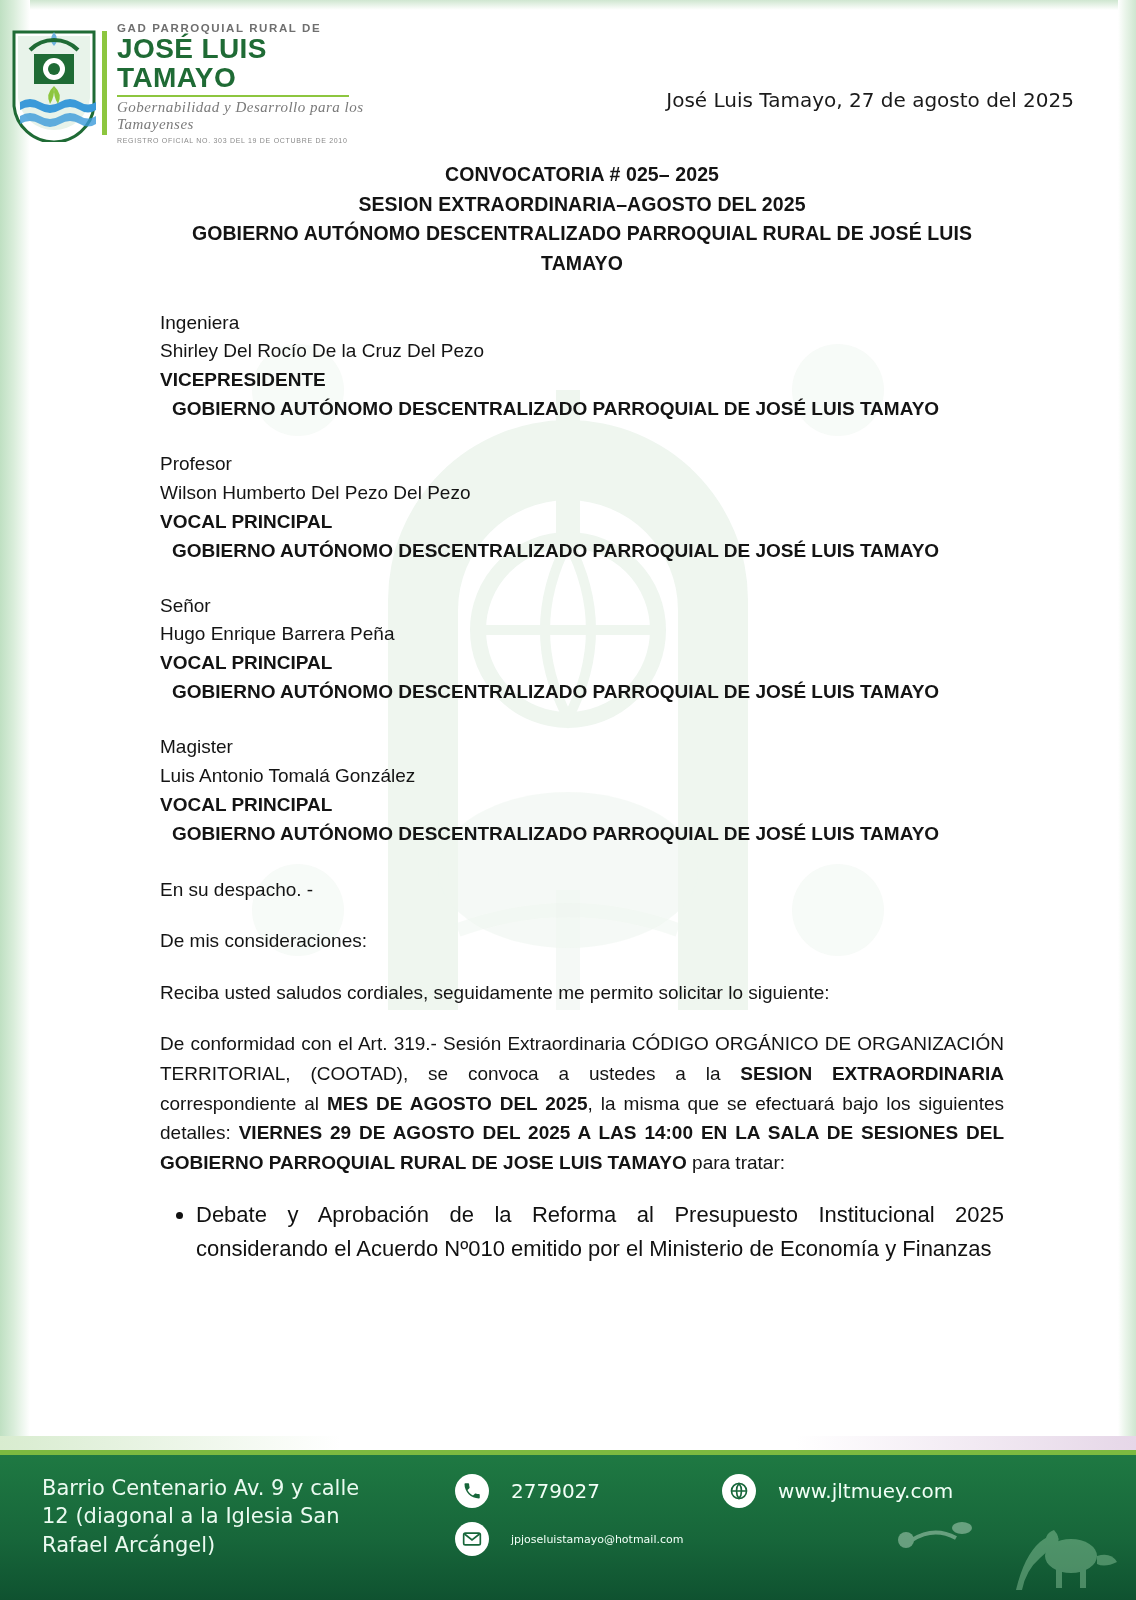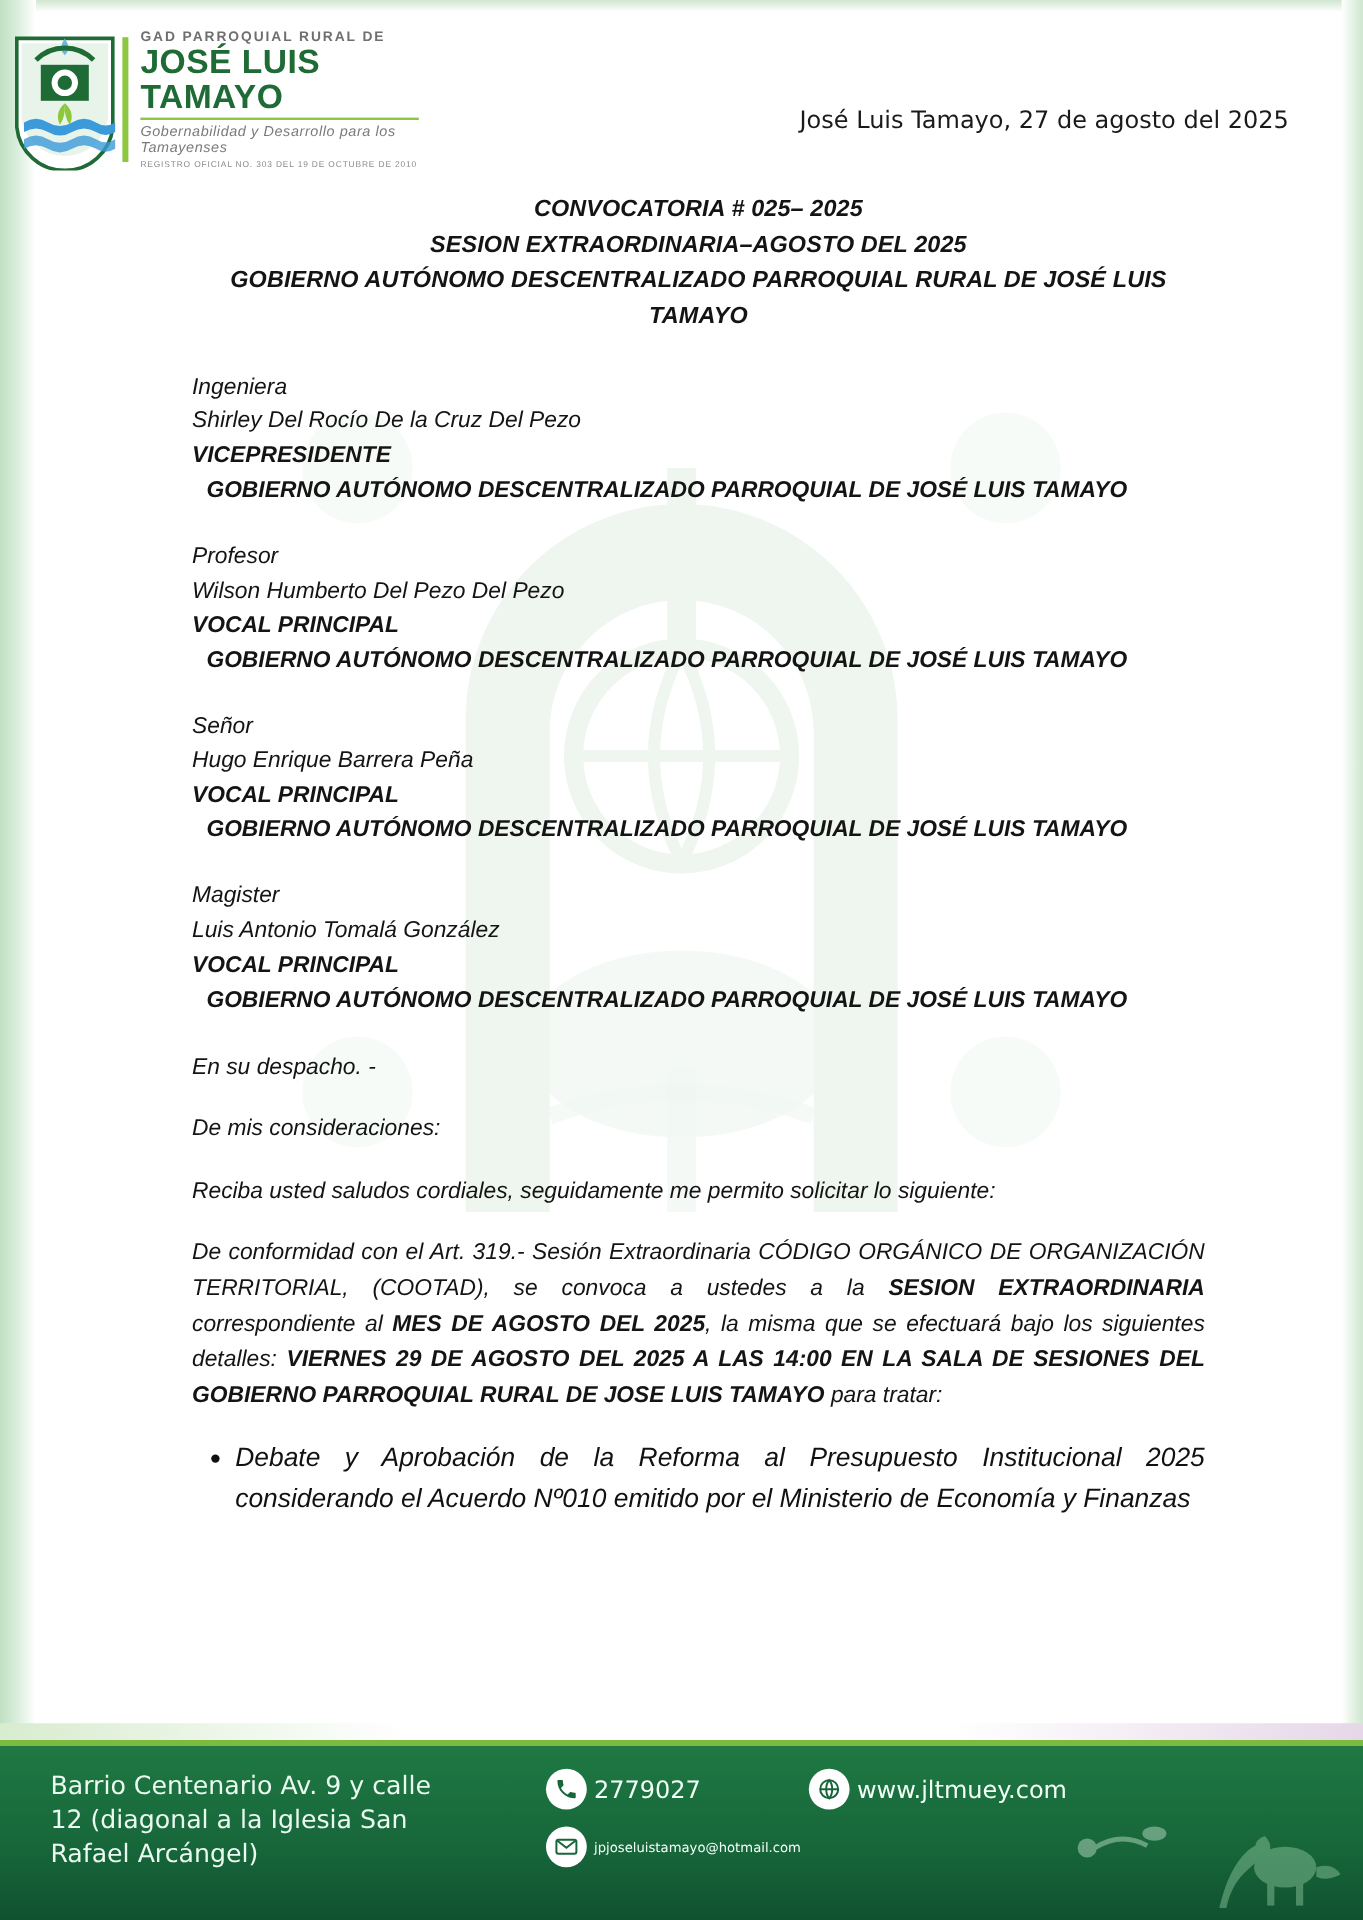--- a/index.html
+++ b/index.html
@@ -97,24 +97,25 @@
     letter-spacing: 0.4px;
     line-height: 1.05;
   }
   .logo-rule {
     height: 2px;
     background: #8dc63f;
     margin: 3px 0 2px 0;
     width: 232px;
   }
   .logo-line3 {
-    font-size: 12px;
+    font-size: 15px;
     font-style: italic;
     color: #7a7a7a;
     letter-spacing: .5px;
+    font-family: Liberation Serif, serif;
   }
   .logo-line4 {
     font-size: 7px;
     color: #8a8a8a;
     letter-spacing: .7px;
     margin-top: 4px;
   }
   .date-line {
     position: absolute;
     right: 62px;
@@ -124,21 +125,20 @@
     font-family: "DejaVu Sans", sans-serif;
     font-weight: 400;
   }
 
   
   .content {
     position: absolute;
     left: 160px;
     right: 132px;
     top: 160px;
-    font-style: italic;
   }
   .title-block {
     text-align: center;
     font-weight: 700;
     font-size: 19.5px;
     line-height: 1.52;
     color: #141414;
     letter-spacing: .1px;
   }
   .title-block .t3 { display: block; }
@@ -210,21 +210,21 @@
   }
   .f-contacts {
     position: absolute;
     left: 455px;
     top: 24px;
     right: 180px;
   }
   .f-row {
     display: flex;
     align-items: center;
-    gap: 6px;
+    gap: 22px;
     margin-bottom: 14px;
   }
   .f-row .txt {
     font-size: 20px;
     color: #f2fff7;
     font-family: "DejaVu Sans", sans-serif;
   }
   .f-row .txt.small { font-size: 11px; }
   .ico {
     width: 34px; height: 34px;

